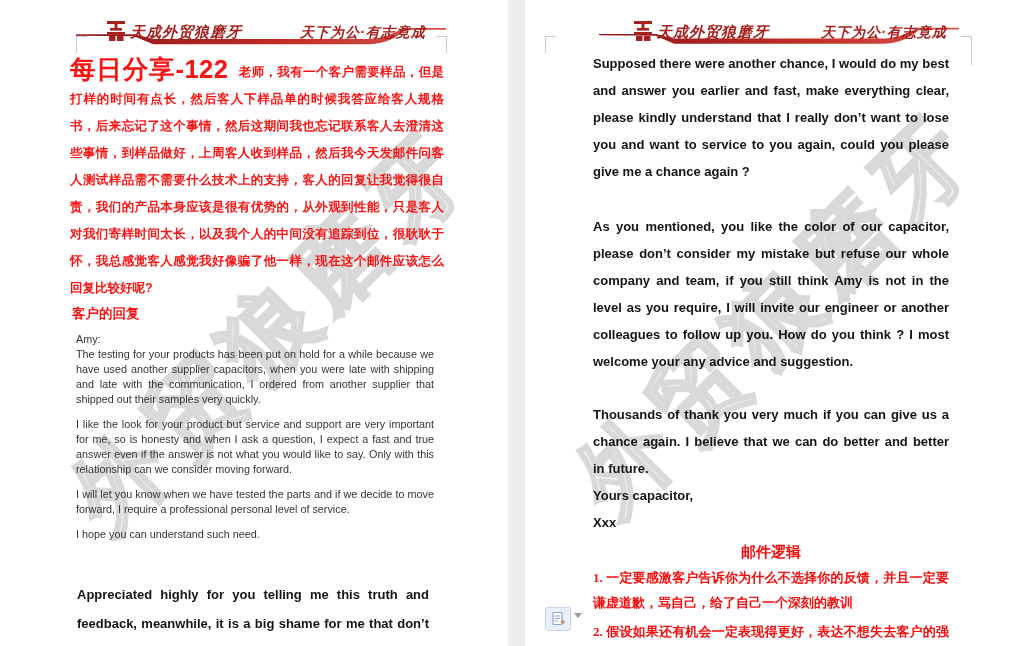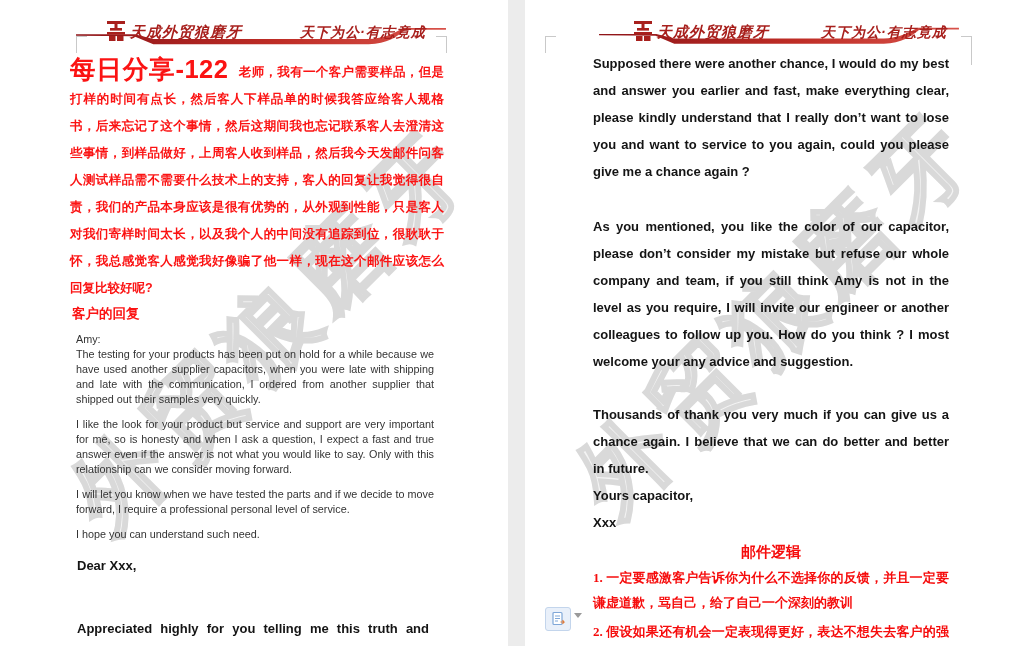--- a/index.html
+++ b/index.html
@@ -124,21 +124,20 @@
     <div class="reply-heading">客户的回复</div>
 
     <div class="email">
       <p>Amy:</p>
       <p>The testing for your products has been put on hold for a while because we have used another supplier capacitors, when you were late with shipping and late with the communication, I ordered from another supplier that shipped out their samples very quickly.</p>
       <p class="gap">I like the look for your product but service and support are very important for me, so is honesty and when I ask a question, I expect a fast and true answer even if the answer is not what you would like to say. Only with this relationship can we consider moving forward.</p>
       <p class="gap">I will let you know when we have tested the parts and if we decide to move forward, I require a professional personal level of service.</p>
       <p class="gap">I hope you can understand such need.</p>
     </div>
 
-    <div class="salutation">Dear Xxx,</div>
     <p class="closing-para">Appreciated highly for you telling me this truth and feedback, meanwhile, it is a big shame for me that don’t let you feel happy for my service. I am so stupid that make such kind of mistake, it is did a deep and lesson in my international business.</p>
   </div>
 </div>
 
 <div class="page" id="page-right">
   <div class="watermark">外贸狼磨牙</div>
 
   <div class="hdr">
     <span class="corner-mark l"></span>
     <span class="corner-mark r"></span>

